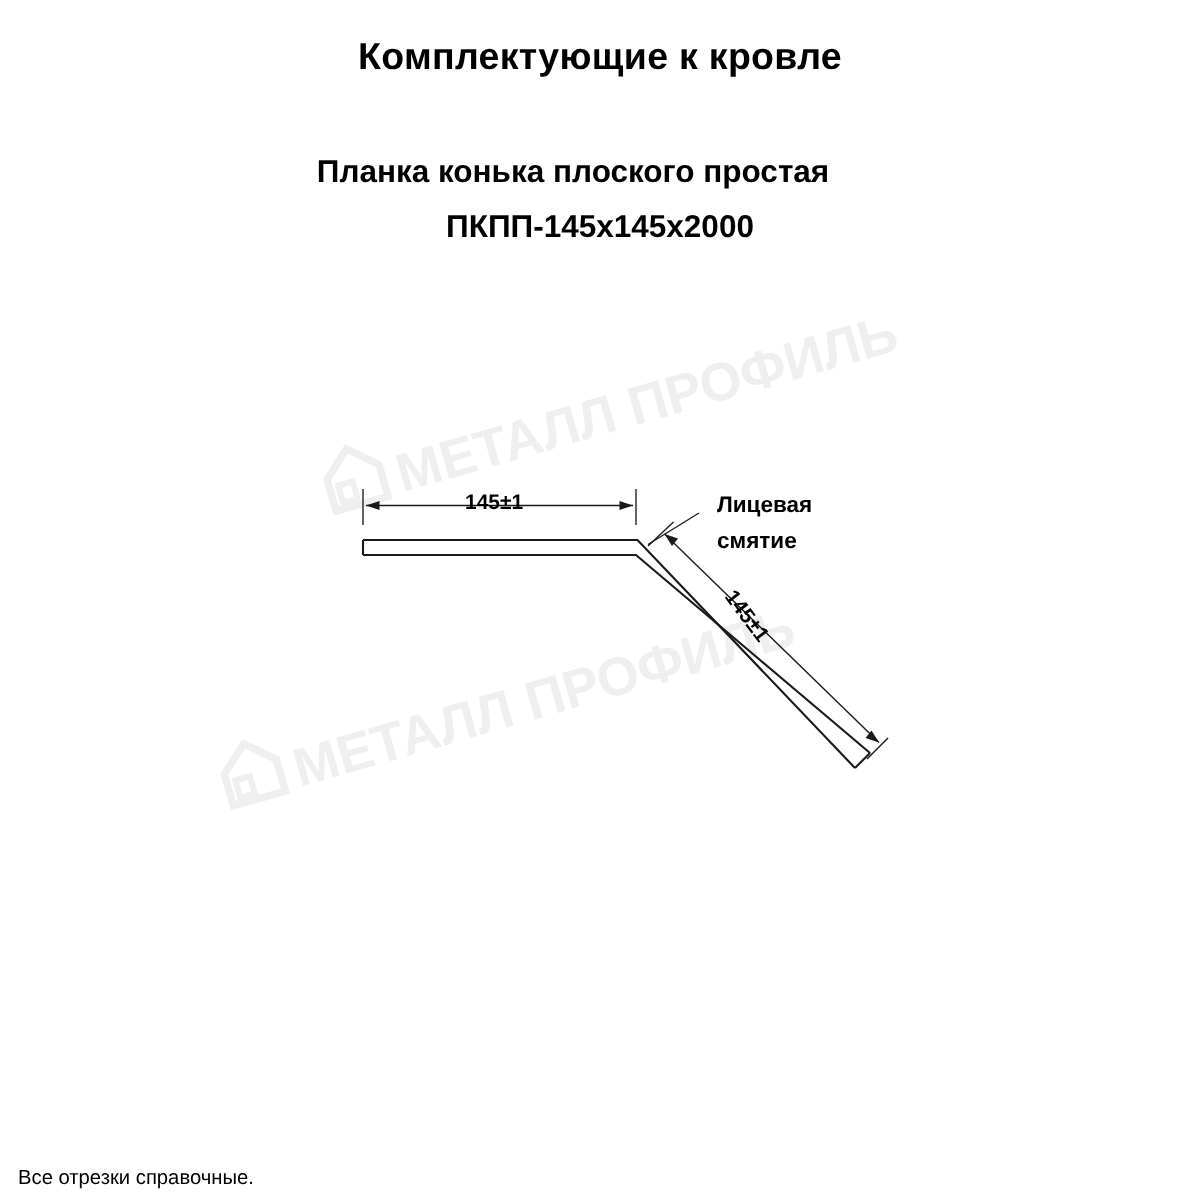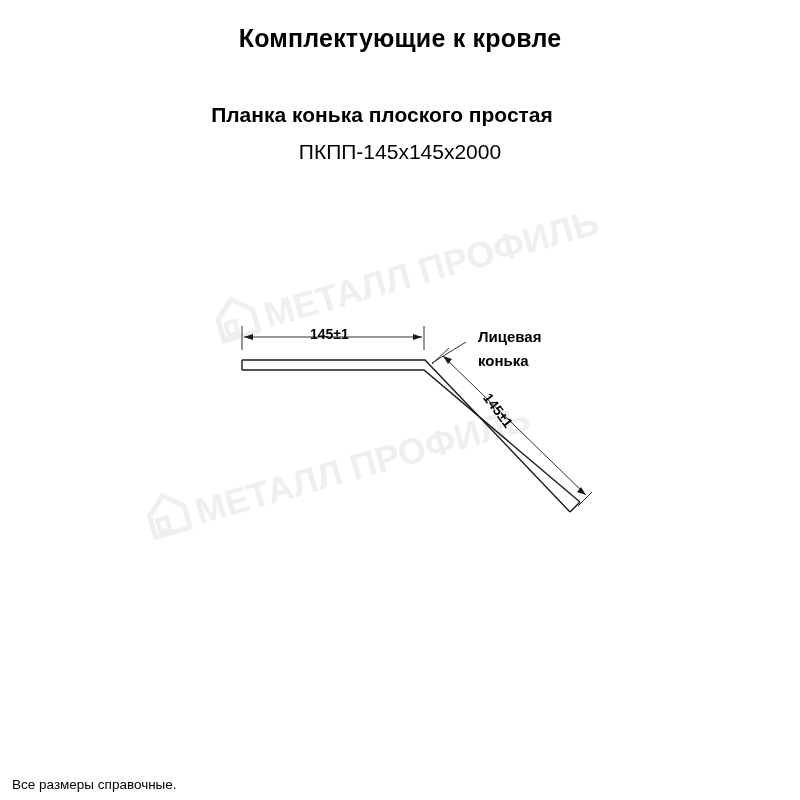--- a/index.html
+++ b/index.html
@@ -38,21 +38,21 @@
     font-size: 21px;
     font-weight: bold;
   }
   .title-code {
     position: absolute;
     top: 140px;
     left: 0;
     width: 800px;
     text-align: center;
     font-size: 21px;
-    font-weight: normal;
+    font-weight: bold;
   }
   .drawing {
     position: absolute;
     left: 0;
     top: 200px;
     width: 800px;
     height: 420px;
   }
   .watermark {
     position: absolute;
@@ -154,20 +154,20 @@
         <path d="M432,163 L466,142"></path>
       </g>
     </svg>
   </div>
 
   <div class="dim-h">145±1</div>
   <div class="dim-d">145±1</div>
 
   <div class="label-face">
     <div>Лицевая</div>
-    <div>конька</div>
+    <div>смятие</div>
   </div>
 
   <div class="footer">
-    <div>Все размеры справочные.</div>
+    <div>Все отрезки справочные.</div>
   </div>
 
 </div>
 
 </body></html>

